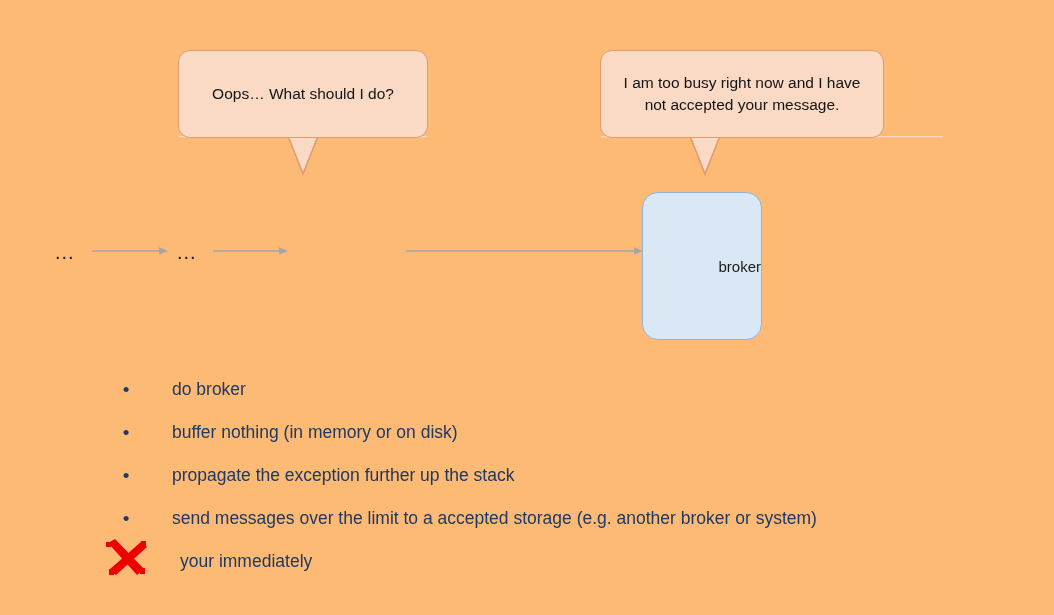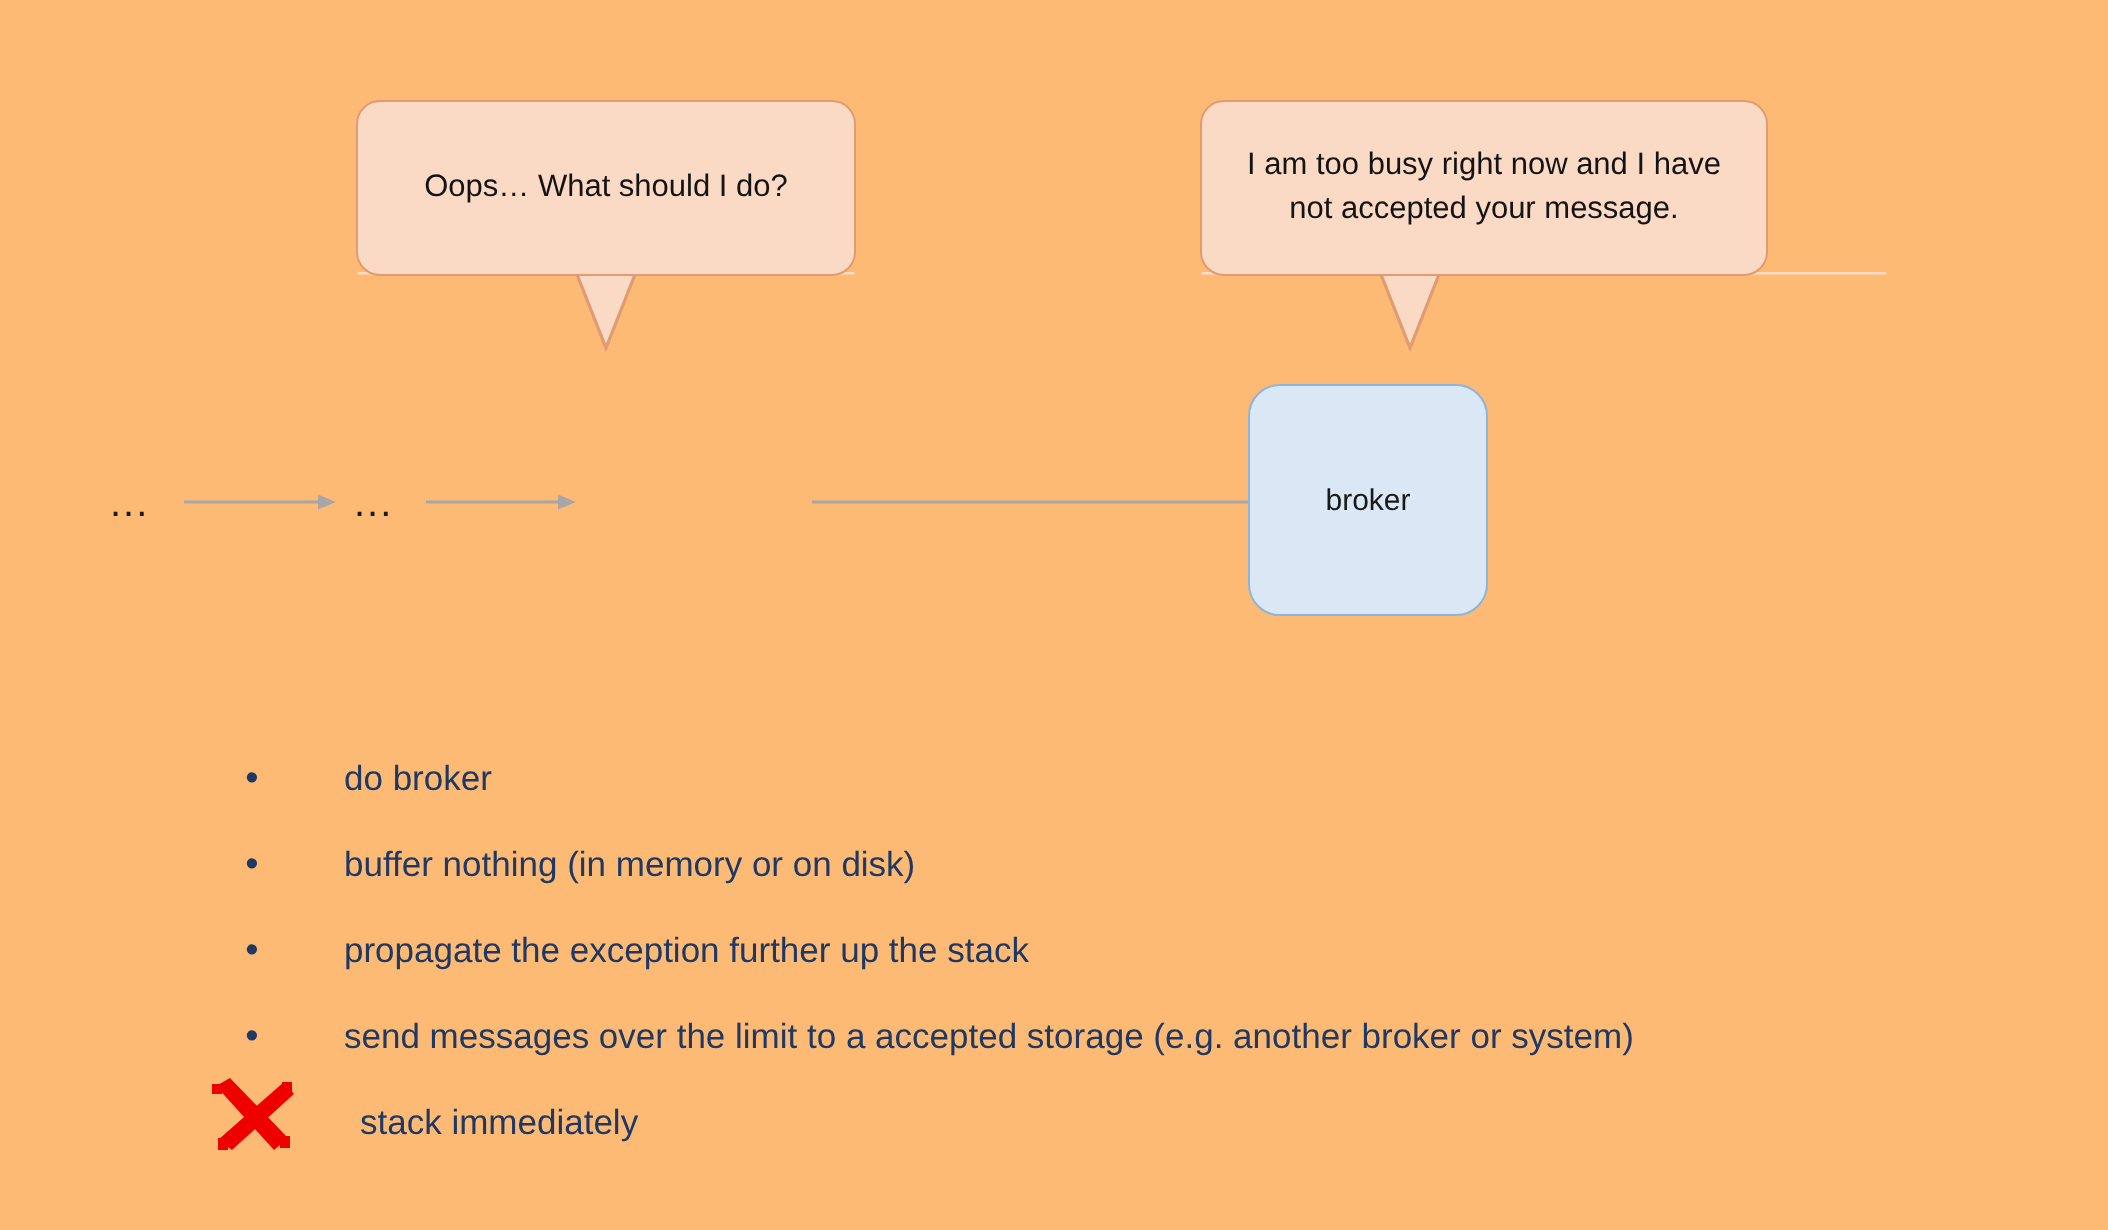--- a/index.html
+++ b/index.html
@@ -87,26 +87,27 @@
   }
   #node-producer {
     left: 287px;
     top: 192px;
     width: 119px;
     height: 119px;
     background: #dcebd0;
     border: 1.6px solid #93c47d;
   }
   #node-broker {
-    left: 624px;
+    left: 642px;
     top: 192px;
     width: 120px;
-    height: 116px;
+    height: 148px;
     background: #dae8f6;
     border: 1.6px solid #8fb4dc;
+    justify-content: flex-end;
   }
 
   
   .ellipsis {
     position: absolute;
     font-size: 20px;
     color: #1a1a1a;
     letter-spacing: 1px;
     z-index: 3;
     line-height: 1;
@@ -235,18 +236,18 @@
           <g fill="#ee0000">
             <polygon points="4,5 11,1 40,31 33,37"></polygon>
             <polygon points="38,3 43,9 12,37 5,32"></polygon>
             <rect x="2" y="4" width="5" height="5"></rect>
             <rect x="36" y="30" width="5" height="6"></rect>
             <rect x="37" y="3" width="5" height="5"></rect>
             <rect x="5" y="31" width="5" height="6"></rect>
           </g>
         </svg>
       </span>
-      <span class="bullet-label">stack immediately</span>
+      <span class="bullet-label">your immediately</span>
     </div>
 
   </div>
 
 </div>
 
 </body></html>

